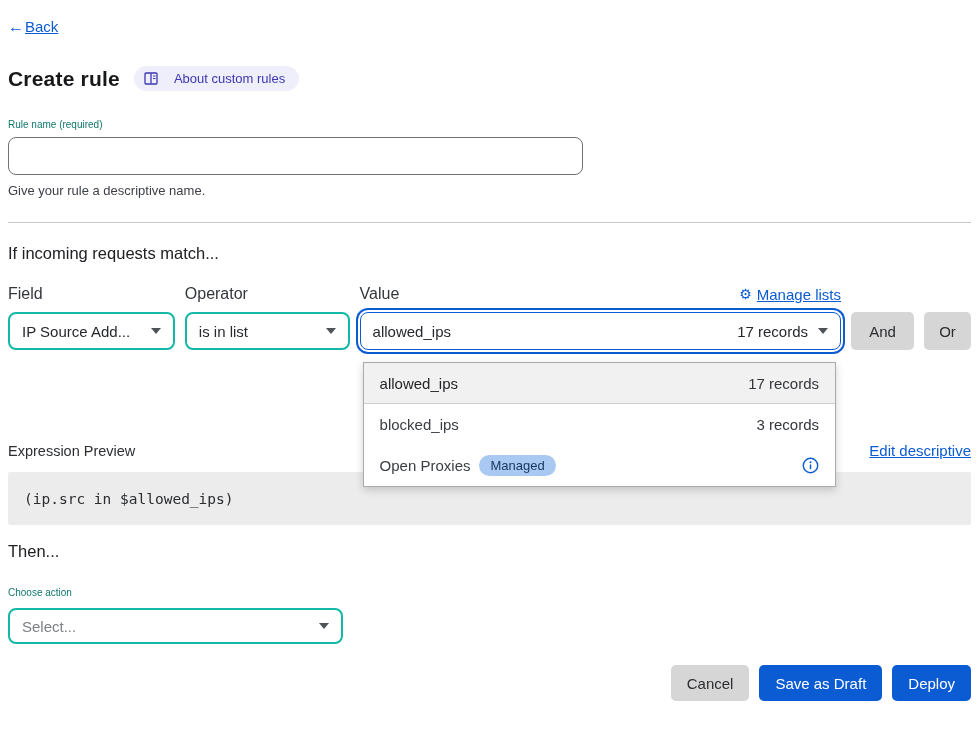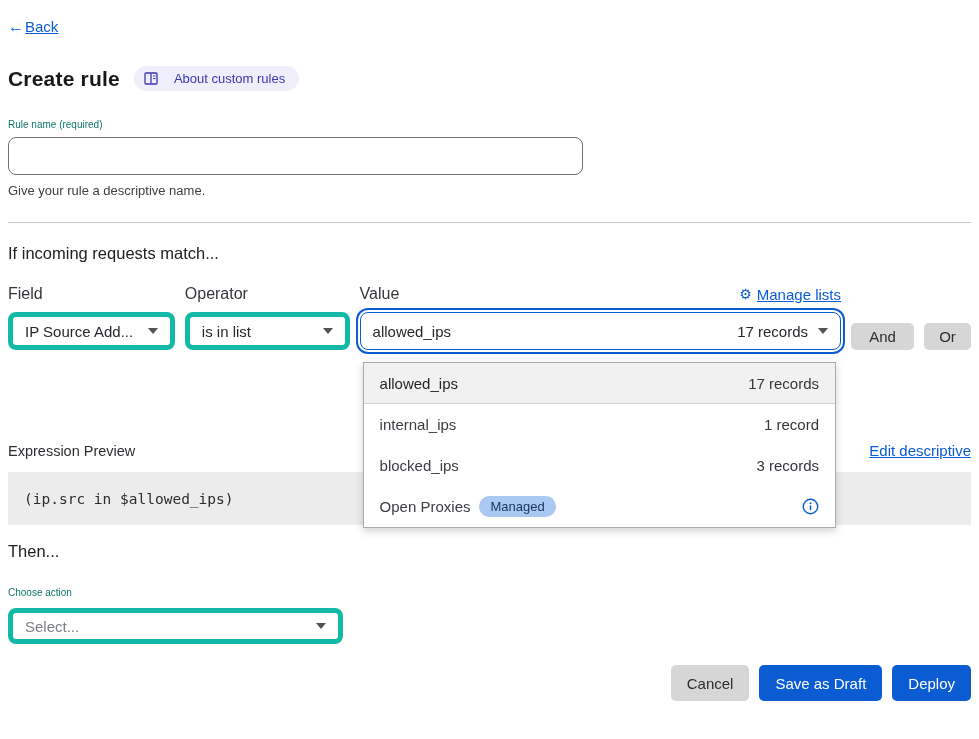--- a/index.html
+++ b/index.html
@@ -55,39 +55,39 @@
   .col-field { width: 167px; margin-right: 10px; }
   .col-operator { width: 165px; margin-right: 10px; }
   .col-value { width: 482px; position: relative; }
   .col-label { font-size: 16px; color: #33363b; margin-bottom: 9px; }
   .value-head { display: flex; justify-content: space-between; align-items: center; margin-bottom: 9px; }
   .manage-lists { display: inline-flex; align-items: center; gap: 5px; font-size: 14.5px; }
   .gear-glyph { color: #0b5bd3; font-size: 14px; text-decoration: none; line-height: 1; }
 
   .select-box {
     height: 38px; background: #fff;
-    border: 5px solid #14b8a6; border-radius: 8px;
+    border: 2px solid #14b8a6; border-radius: 8px;
     display: flex; align-items: center;
     padding: 0 12px; font-size: 15px; color: #26282c;
     cursor: pointer;
   }
   .select-box .grow { flex: 1; }
   .chevron {
     width: 0; height: 0; margin-left: 10px;
     border-left: 5px solid transparent; border-right: 5px solid transparent;
     border-top: 6px solid #4f5358;
   }
   .select-focused {
     border: 1px solid #0b5bd3;
     box-shadow: 0 0 0 2px #ffffff, 0 0 0 4px #0b5bd3;
   }
   .select-meta { color: #26282c; font-size: 15px; }
 
   .andor-btn {
-    height: 27px; min-width: 63px; margin-left: 10px;
+    height: 38px; min-width: 63px; margin-left: 10px;
     background: #d6d6d6; border: none; border-radius: 5px;
     font-size: 15px; color: #2b2d30; cursor: pointer;
     font-family: "Liberation Sans", sans-serif;
     padding: 0 17px; align-self: flex-end;
   }
   .andor-or { min-width: 47px; padding: 0 14px; }
 
   
   .list-panel {
     position: absolute; z-index: 10;
@@ -205,24 +205,20 @@
       <div class="select-box select-focused">
         <span class="grow">allowed_ips</span>
         <span class="select-meta">17 records</span>
         <span class="chevron"></span>
       </div>
 
       <div class="list-panel">
         <div class="list-row row-highlight">
           <span class="name">allowed_ips</span>
           <span class="meta">17 records</span>
-        </div>
-        <div class="list-row">
-          <span class="name">internal_ips</span>
-          <span class="meta">1 record</span>
         </div>
         <div class="list-row">
           <span class="name">blocked_ips</span>
           <span class="meta">3 records</span>
         </div>
         <div class="list-row">
           <span>Open Proxies</span>
           <span class="managed-pill">Managed</span>
           <span class="name"></span>
           <span class="info-icon">

